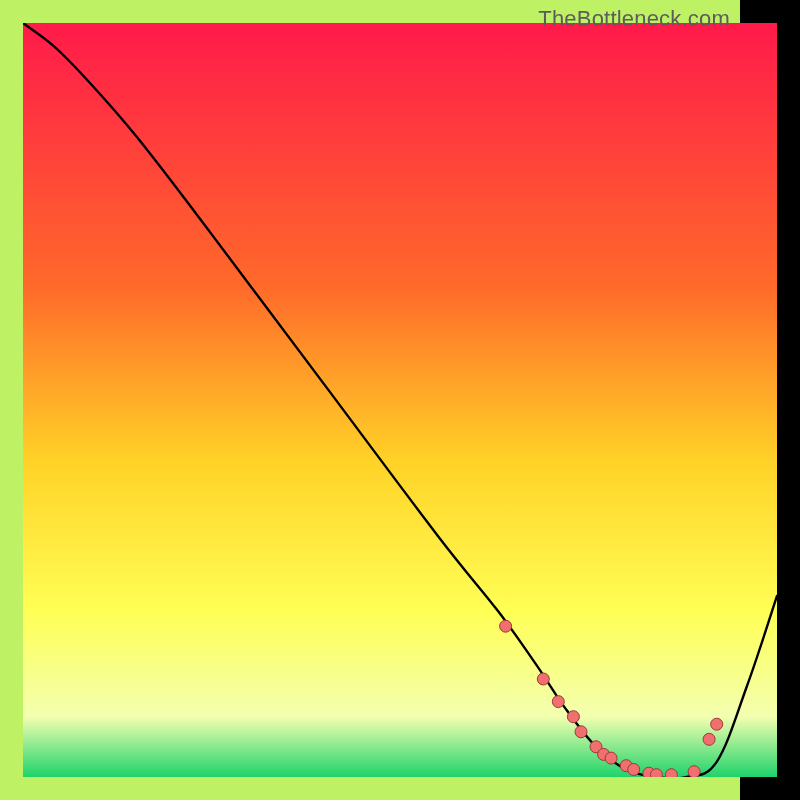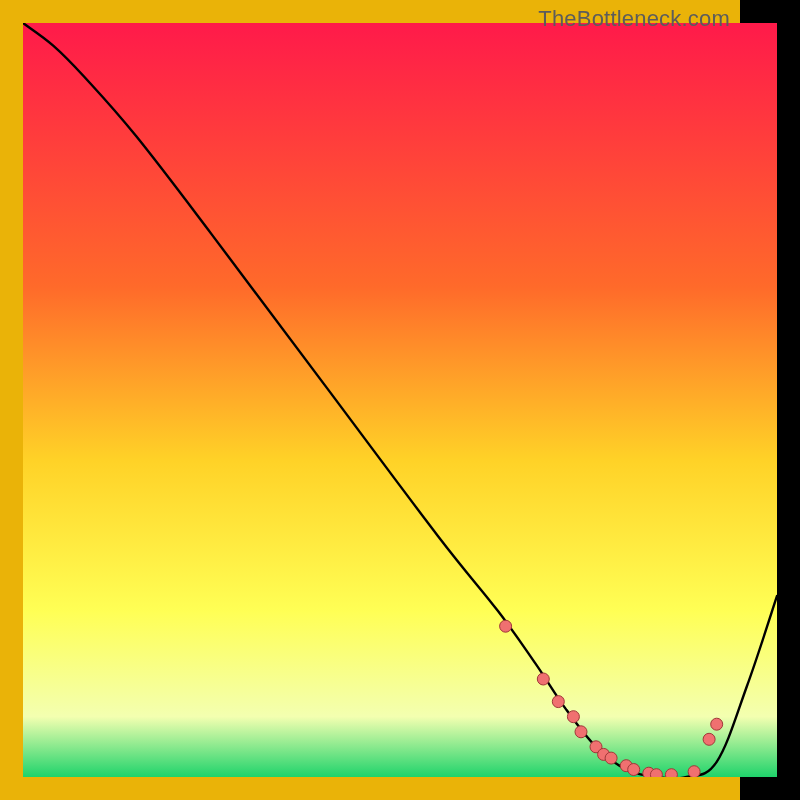--- a/index.html
+++ b/index.html
@@ -8,21 +8,21 @@
     width: 800px;
     height: 800px;
     background: #000;
     font-family: Arial, Helvetica, sans-serif;
     overflow: hidden;
   }
   .frame {
     position: relative;
     width: 740px;
     height: 800px;
-    background: #eab308;
+    background: #bef264;
   }
   .watermark {
     position: absolute;
     top: 6px;
     right: 10px;
     color: #5c5c5c;
     font-size: 22px;
     font-weight: 500;
     letter-spacing: 0.2px;
     z-index: 50;

